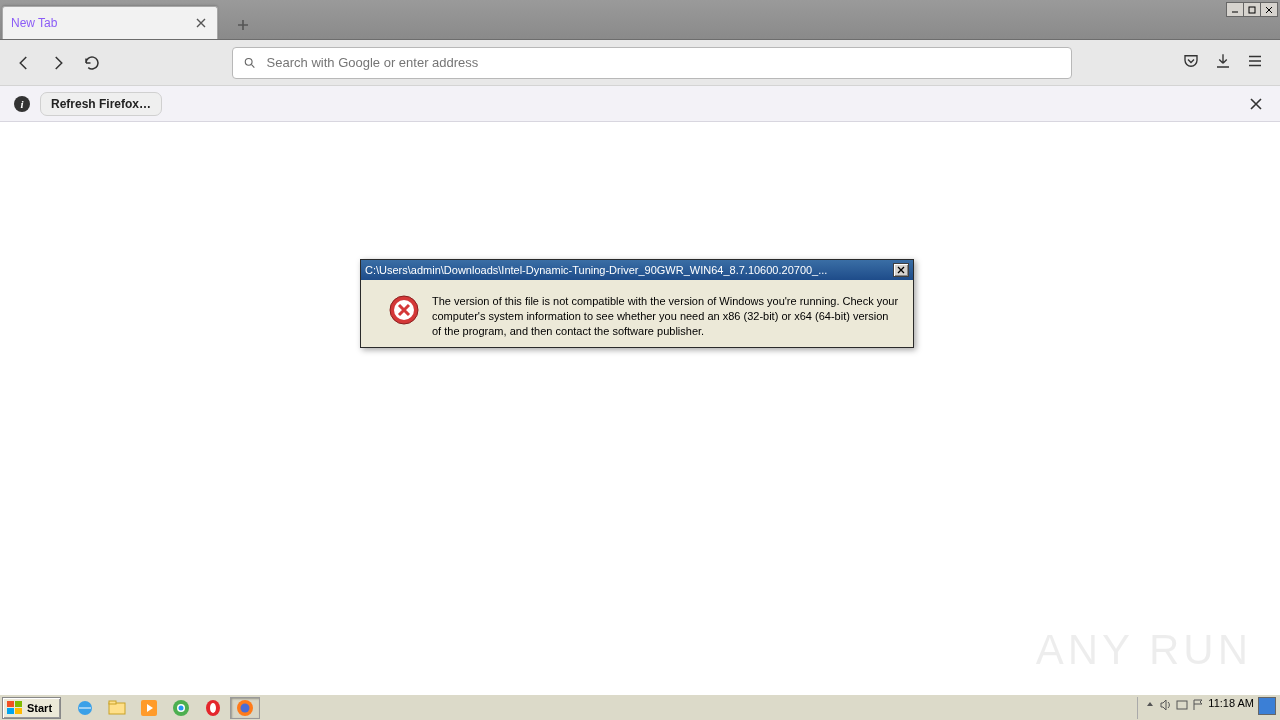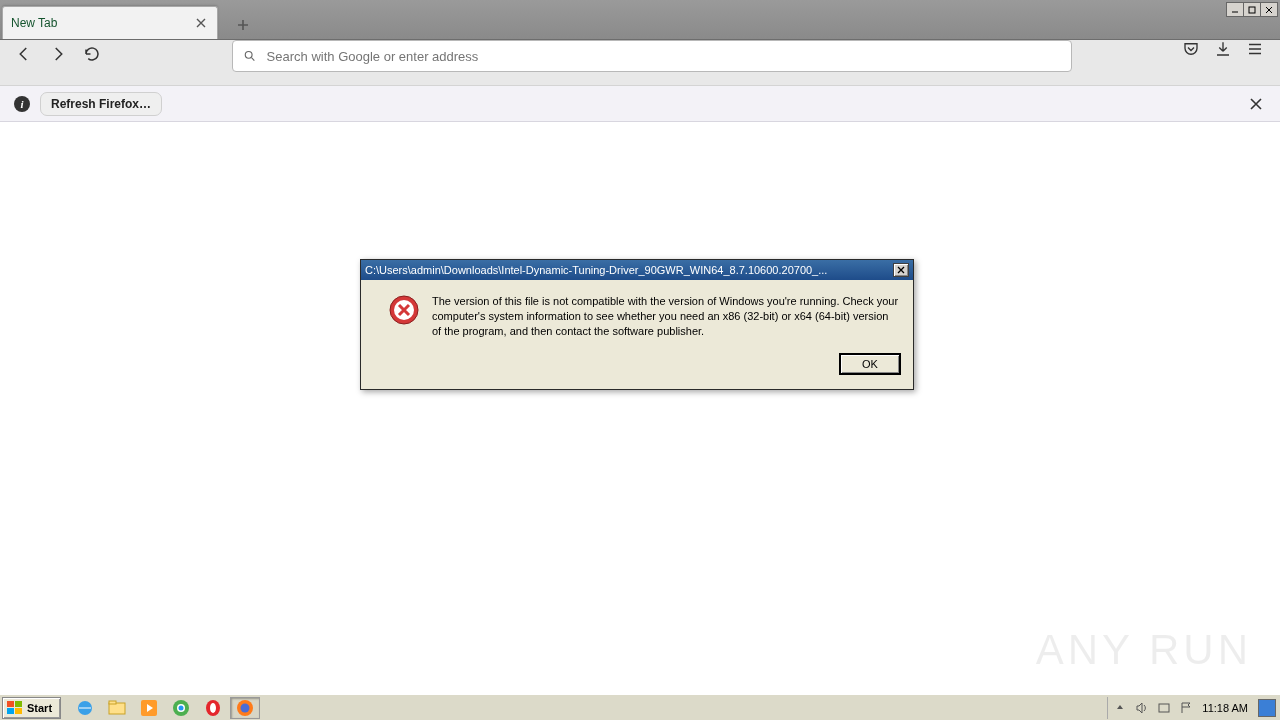--- a/index.html
+++ b/index.html
@@ -25,21 +25,21 @@
     left: 2px; top: 6px;
     width: 216px; height: 33px;
     background: #f2f2f2;
     border: 1px solid #a8a8a8;
     border-bottom: none;
     border-radius: 3px 3px 0 0;
     display: flex;
     align-items: center;
     padding: 0 8px;
     font-size: 12px;
-    color: #14532d;
+    color: #8b5cf6;
     box-shadow: 0 -1px 2px rgba(0,0,0,.15);
   }
   .ff-tab-close {
     margin-left: auto;
     width: 16px; height: 16px;
     display:flex;align-items:center;justify-content:center;
     color:#555;
   }
   .ff-newtab {
     position:absolute; left:232px; top:14px;
@@ -56,20 +56,21 @@
     background:#d6d3ce;
     border:1px solid #666;
     margin-left:-1px;
     display:flex;align-items:center;justify-content:center;
     font-size:9px;
   }
   .ff-toolbar {
     height: 46px;
     background: #e8e8e8;
     display:flex;
+    align-items:center;
     padding: 0 10px;
     gap:6px;
     border-bottom:1px solid #d4d4d4;
   }
   .ff-nav-btn {
     width:28px;height:28px;
     display:flex;align-items:center;justify-content:center;
     color:#555;
     border-radius:3px;
   }
@@ -220,22 +221,21 @@
     background:#efeee3;
     display:flex;align-items:center;justify-content:center;
     margin-left:3px;
   }
   .tb-app.active {
     background:#d8d6c6;
     box-shadow: inset 1px 1px 2px rgba(0,0,0,.3);
   }
   .systray {
     margin-left:auto;
-    display:flex;align-items:center;
-    gap:6px;
+    display:flex;
     padding:0 4px;
     border-left:1px solid #aaa;
     height:22px;
   }
   .systray .tray-icon { width:16px;height:16px;color:#555;display:flex;align-items:center;justify-content:center; }
   .systray .clock { font-size:11px; color:#000; padding:0 2px;}
   .desk { width:18px;height:18px;background:#3b7fd6;border:1px solid #666; margin-left:2px;}
   
   .watermark {
     position:absolute;
@@ -346,23 +346,20 @@
         </svg>
     </div>
   </div>
   <div class="dlg-body">
     <svg class="dlg-err-icon" viewBox="0 0 32 32">
       <circle cx="16" cy="16" r="14" fill="#d43838" stroke="#8a1f1f" stroke-width="1"></circle>
       <circle cx="16" cy="16" r="10" fill="#fff"></circle>
       <path d="M11 11l10 10M21 11L11 21" stroke="#d43838" stroke-width="3"></path>
     </svg>
     <div>The version of this file is not compatible with the version of Windows you're running. Check your computer's system information to see whether you need an x86 (32-bit) or x64 (64-bit) version of the program, and then contact the software publisher.</div>
-  </div>
-  <div class="dlg-buttons">
-    <button class="dlg-ok">OK</button>
   </div>
 </div>
 
 <div class="watermark">
   <span>ANY    RUN</span>
 </div>
 
 <div class="taskbar">
   <button class="start-btn">
     <svg class="start-flag" viewBox="0 0 16 14">

